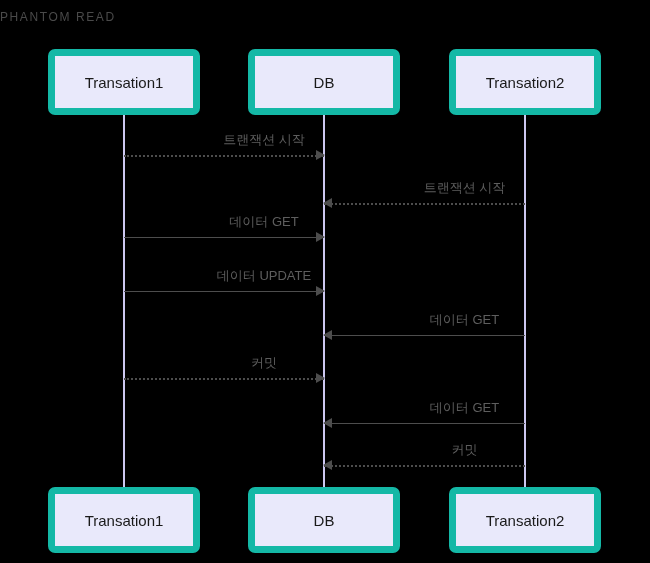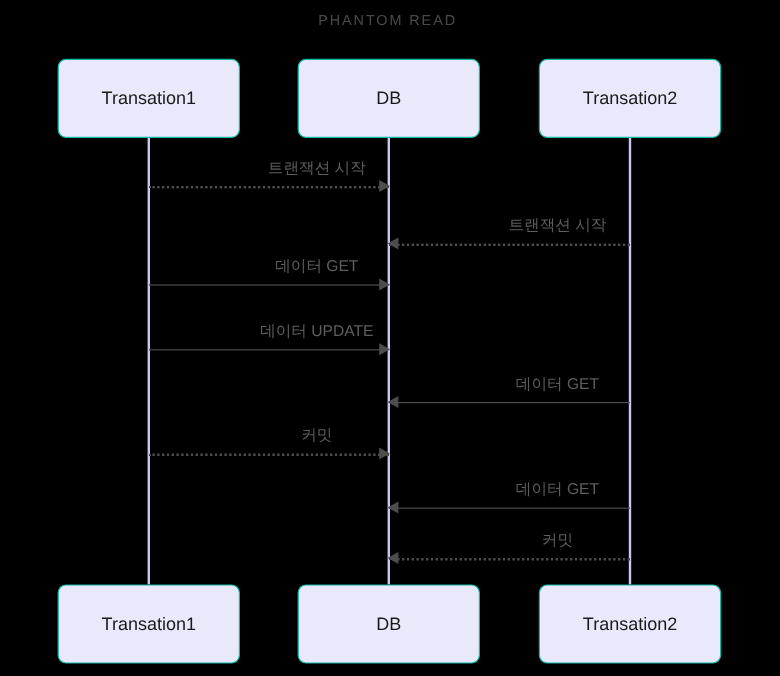--- a/index.html
+++ b/index.html
@@ -15,36 +15,35 @@
     width: 650px;
     height: 563px;
     background: #000000;
     overflow: hidden;
   }
   #diagram-title {
     position: absolute;
     top: 10px;
     left: 0;
     width: 646px;
-    text-align: center;
     color: #4a4a4a;
     font-size: 12px;
     letter-spacing: 1.6px;
     font-weight: 400;
   }
   .lifeline {
     position: absolute;
     width: 2px;
     background: #ccc7f0;
   }
   .actor-box {
     position: absolute;
     box-sizing: border-box;
     background: #e9e9fb;
-    border: 1px solid #14b8a6;
+    border: 7px solid #14b8a6;
     border-radius: 7px;
     display: flex;
     align-items: center;
     justify-content: center;
     color: #1a1a1a;
     font-size: 15px;
   }
   .msg {
     position: absolute;
     height: 0;

